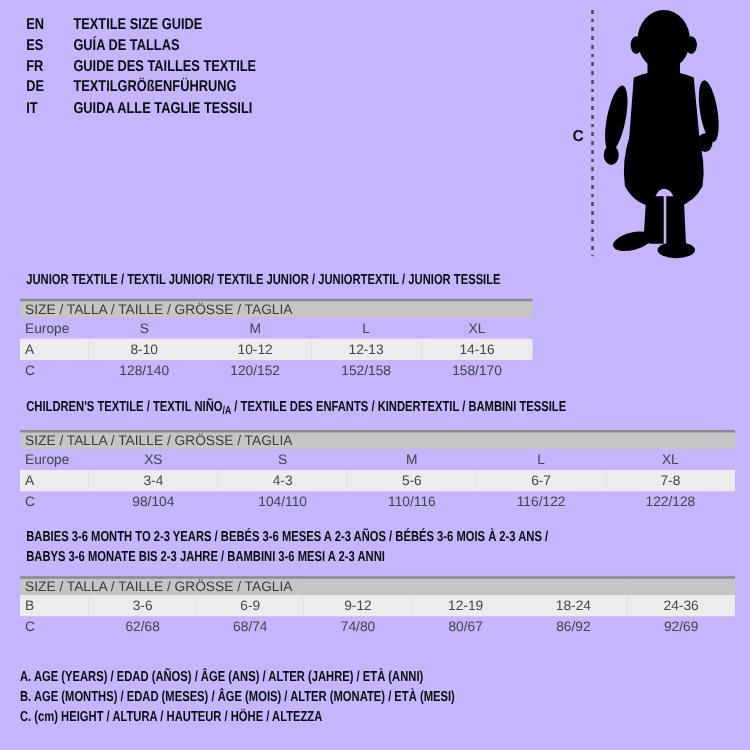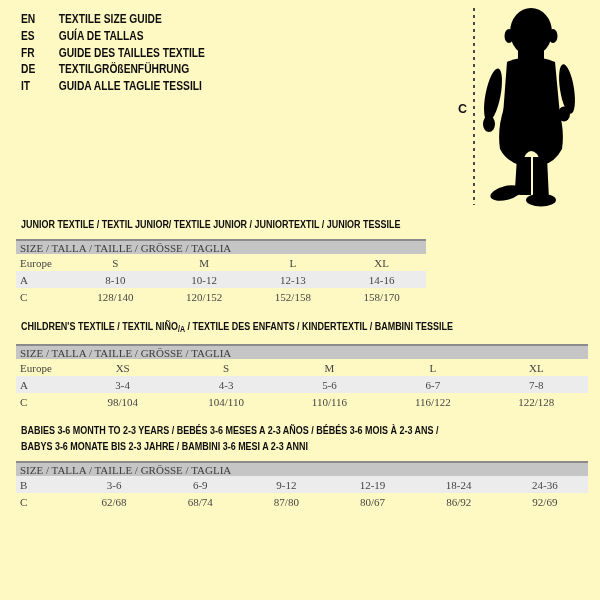--- a/index.html
+++ b/index.html
@@ -1,16 +1,16 @@
 <!DOCTYPE html>
 <html><head>
 <meta charset="utf-8">
 <style>
   html,body{margin:0;padding:0;background:#fff;}
-  #page{position:relative;width:600px;height:600px;background:#fef9c3;overflow:hidden;
+  #page{position:relative;width:600px;height:600px;background:#c4b5fd;overflow:hidden;
         font-family:"Liberation Sans",sans-serif;color:#0d0d0d;}
 
   
   #lang-block{position:absolute;left:21px;top:11px;}
   .lang-row{display:flex;white-space:nowrap;font-weight:bold;font-size:12.5px;line-height:16.8px;
             transform:scaleX(0.82);transform-origin:0 0;color:#0d0d0d;}
   .lang-code{width:46px;flex:0 0 46px;}
 
   
   #figure{position:absolute;left:440px;top:0;width:160px;height:215px;}
@@ -20,21 +20,21 @@
   #toddler{position:absolute;left:40px;top:5px;}
 
   
   .sec-title{position:absolute;left:21px;font-weight:bold;font-size:11.5px;line-height:15.5px;
              white-space:nowrap;transform:scaleX(0.78);transform-origin:0 0;color:#0d0d0d;}
   .tsub{font-size:9px;position:relative;top:1.5px;}
 
   
   .size-table{position:absolute;left:16px;border-collapse:collapse;table-layout:fixed;
               font-size:11px;color:#454545;}
-  .size-table td{height:17px;padding:0;text-align:center;vertical-align:middle;white-space:nowrap;font-family:Liberation Serif, serif;}
+  .size-table td{height:17px;padding:0;text-align:center;vertical-align:middle;white-space:nowrap;}
   .size-table td.lbl{text-align:left;padding-left:4px;margin-left:30px;}
   .size-table tr.bar td{background:#c5c5c5;border-top:2px solid #8b8b8b;height:13px;
                         text-align:left;padding-left:4px;color:#3c3c3c;}
   .size-table tr.shaded td{background:#ececec;}
   col.c-label{width:55px;}
   #table-junior{width:410px;top:239px;}
   #table-children{width:572px;top:344px;}
   #table-babies{width:572px;top:461px;}
 
   
@@ -195,22 +195,27 @@
       <td>6-9</td>
       <td>9-12</td>
       <td>12-19</td>
       <td>18-24</td>
       <td>24-36</td>
     </tr>
     <tr>
       <td class="lbl">C</td>
       <td>62/68</td>
       <td>68/74</td>
-      <td>87/80</td>
+      <td>74/80</td>
       <td>80/67</td>
       <td>86/92</td>
       <td>92/69</td>
     </tr>
   </tbody>
     </table>
 
+  <div id="notes">
+    <div class="note-line">A. AGE (YEARS) / EDAD (AÑOS) / ÂGE (ANS) / ALTER (JAHRE) / ETÀ (ANNI)</div>
+    <div class="note-line">B. AGE (MONTHS) / EDAD (MESES) / ÂGE (MOIS) / ALTER (MONATE) / ETÀ (MESI)</div>
+    <div class="note-line">C. (cm) HEIGHT / ALTURA / HAUTEUR / HÖHE / ALTEZZA</div>
+  </div>
 
 </div>
 
 </body></html>

